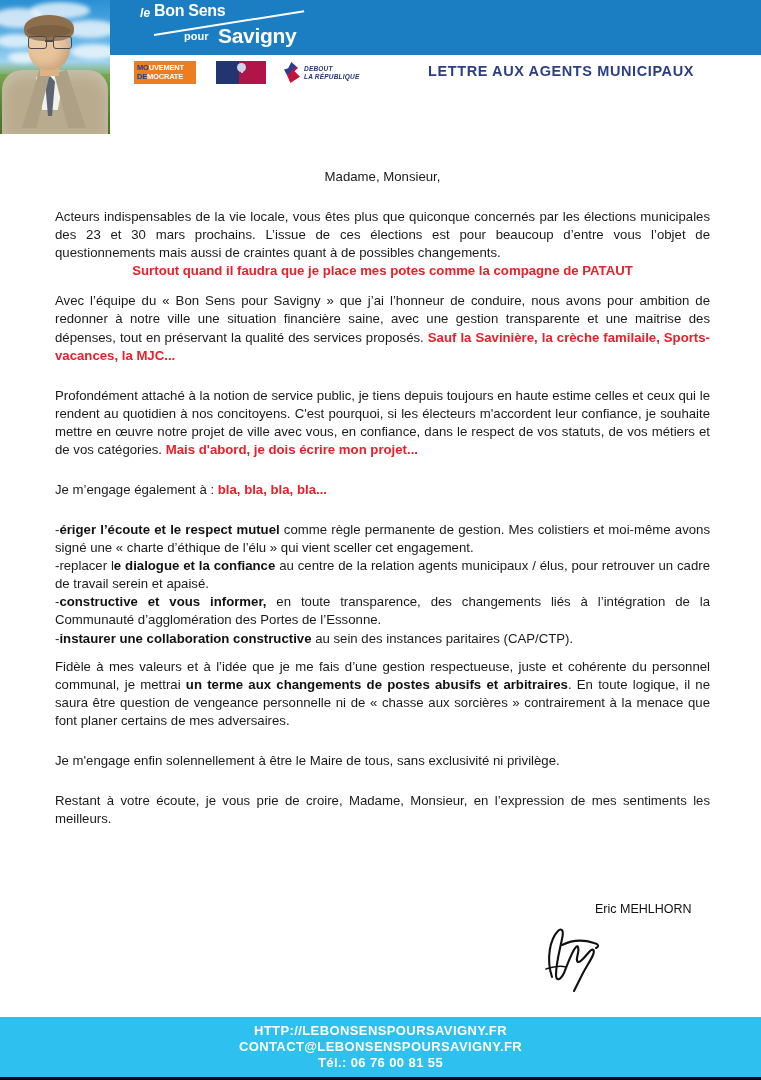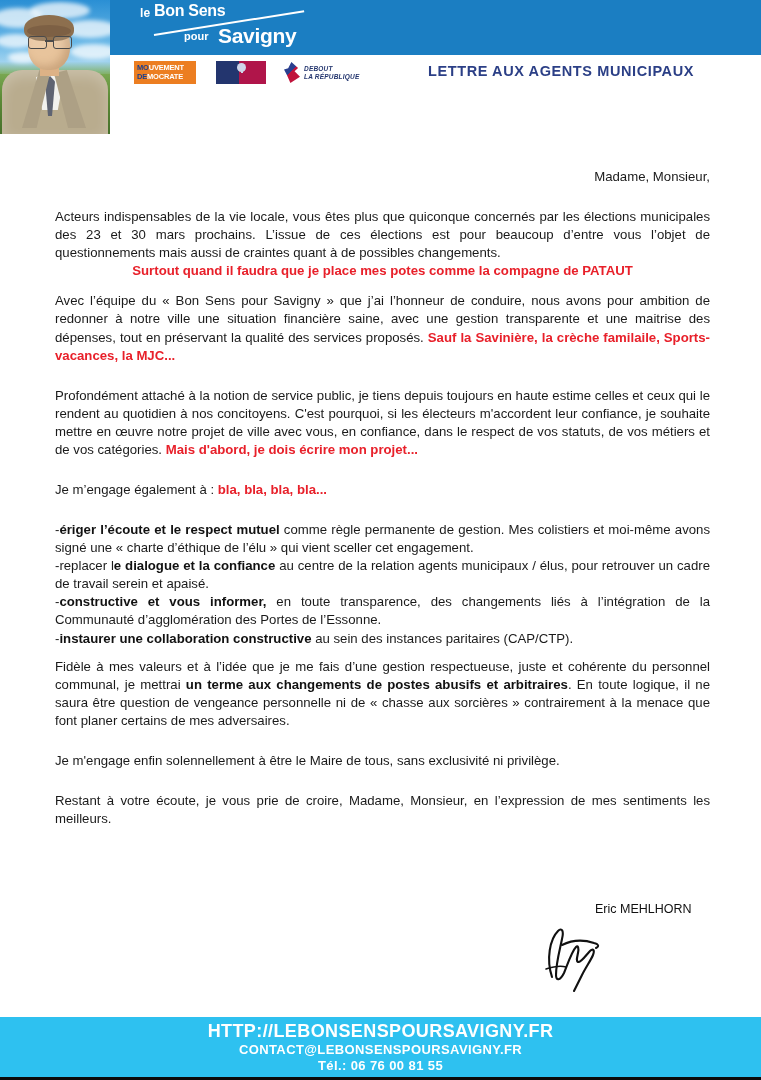--- a/index.html
+++ b/index.html
@@ -48,21 +48,21 @@
      clip-path:polygon(50% 0,100% 18%,78% 100%,22% 100%,0 18%);}
   .fig-tie{position:absolute;left:45px;top:76px;width:10px;height:40px;background:#5f6472;
      clip-path:polygon(50% 0,100% 14%,70% 100%,30% 100%,0 14%);}
   .fig-lapL{position:absolute;left:22px;top:70px;width:28px;height:58px;background:#ada085;
      clip-path:polygon(62% 0,100% 6%,52% 100%,0 100%);}
   .fig-lapR{position:absolute;left:54px;top:70px;width:32px;height:58px;background:#ada085;
      clip-path:polygon(0 6%,40% 0,100% 100%,44% 100%);}
 
   .banner{position:absolute;left:110px;top:0;width:651px;height:55px;background:#1b7ec2;}
   .logo{position:absolute;left:30px;top:4px;width:200px;height:48px;color:#fff;}
-  .logo .l1{position:absolute;left:0;top:2px;font-size:12px;font-weight:bold;letter-spacing:.2px;}
+  .logo .l1{position:absolute;left:0;top:2px;font-size:12px;font-weight:bold;letter-spacing:.2px;font-style:italic;}
   .logo .l2{position:absolute;left:14px;top:-2px;font-size:16px;font-weight:bold;letter-spacing:-.3px;}
   .logo .l3{position:absolute;left:44px;top:26px;font-size:11px;font-weight:bold;}
   .logo .l4{position:absolute;left:78px;top:20px;font-size:21px;font-weight:bold;letter-spacing:-.3px;}
   .logo .slash{position:absolute;left:14px;top:30px;width:152px;height:2px;background:#fff;
      transform:rotate(-9deg);transform-origin:left center;}
 
   .headerband{position:absolute;left:110px;top:55px;width:651px;height:85px;background:#fff;}
   .partyrow{position:absolute;left:24px;top:6px;width:300px;height:24px;}
   .plogo{position:absolute;top:0;height:23px;}
   .plogo.modem{left:0;width:62px;background:#ec7e21;}
@@ -83,36 +83,36 @@
 
   .lettertitle{position:absolute;left:318px;top:8px;font-size:14.5px;font-weight:bold;
      color:#2b3f86;letter-spacing:.6px;white-space:nowrap;}
 
   
   .body{position:absolute;left:55px;top:168px;width:655px;}
   .para{
     font-size:13.2px;line-height:1.37;color:#1a1a1a;text-align:justify;
     margin:0 0 12px 0;
   }
-  .para.lead{margin-bottom:22px;text-align:right;}
+  .para.lead{margin-bottom:22px;text-align:center;}
   .para.nojust{text-align:left;}
   .red{color:#e8202a;font-weight:bold;}
   .red.ctr{display:block;text-align:center;}
   b{font-weight:bold;color:#111;}
   .gap{height:10px;}
   .list .para{margin:0;}
   .sig-name{position:absolute;left:595px;top:902px;font-size:12.5px;color:#111;font-weight:500;white-space:nowrap;}
   .signature{position:absolute;left:538px;top:915px;width:78px;height:80px;}
   .legalwrap{position:absolute;left:12px;top:1010px;height:1px;width:1px;}
 
   
   .footer{position:absolute;left:0;top:1017px;width:761px;height:60px;background:#2ec1f0;
      display:flex;flex-direction:column;align-items:center;justify-content:center;}
   .footer div{color:#fff;font-weight:bold;letter-spacing:.4px;line-height:1.24;}
-  .f1{font-size:18px;}
+  .f1{font-size:13px;}
   .f2{font-size:13px;}
   .f3{font-size:13px;}
   .footrule{position:absolute;left:0;top:1077px;width:761px;height:3px;background:#0b0b0b;}
 </style>
 </head>
 <body>
 
 <div class="page">
 
   <div class="header">

